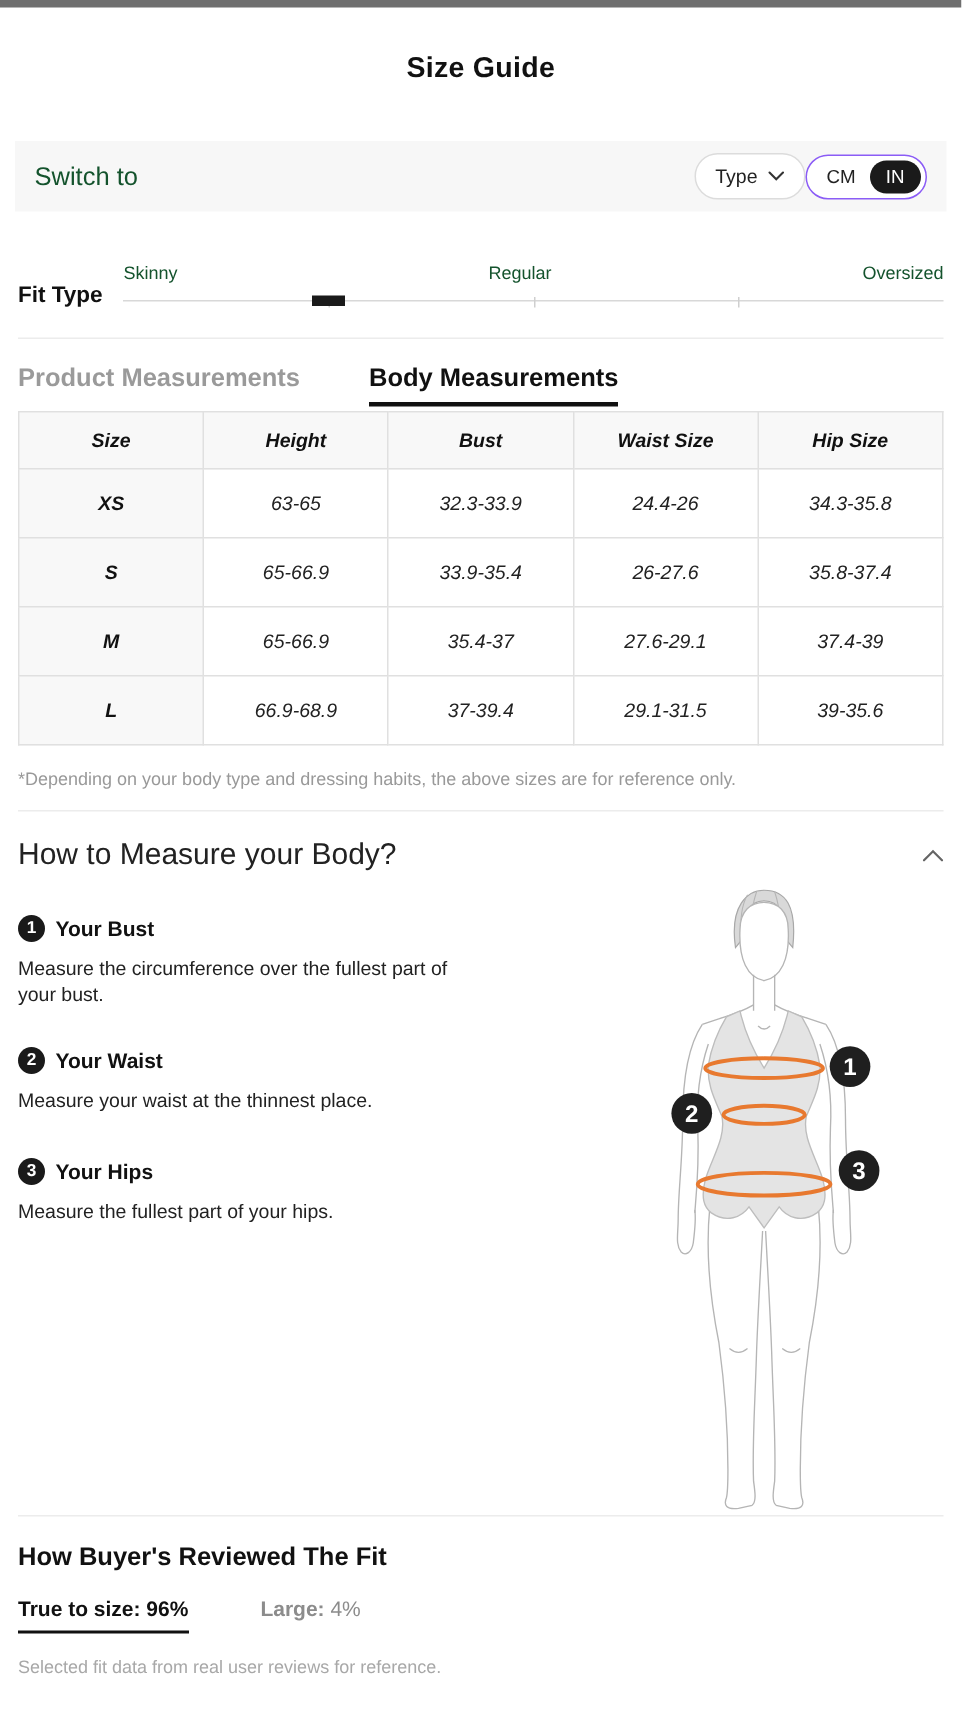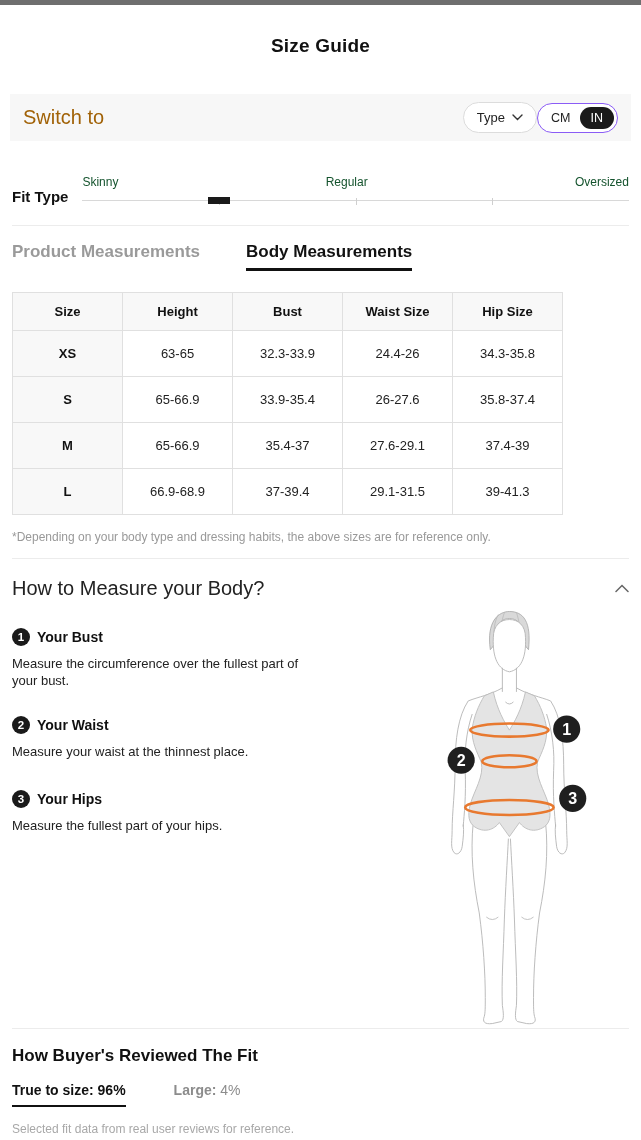--- a/index.html
+++ b/index.html
@@ -3,21 +3,21 @@
 <meta charset="utf-8">
 <style>
   * { margin:0; padding:0; box-sizing:border-box; }
   html,body { width:641px; height:1140px; background:#fff; overflow:hidden;
               font-family:"Liberation Sans", sans-serif; color:#222; }
   .topbar { height:5px; background:#6f6f6f; }
   .page-title { margin-top:30px; text-align:center; font-size:19px; font-weight:700; color:#111; letter-spacing:.2px; }
 
   
   .switch-bar { margin:37px 10px 0; height:47px; background:#f7f7f7; display:flex; align-items:center; padding:0 13px; }
-  .switch-label { font-size:20px; color:#a16207; }
+  .switch-label { font-size:17px; color:#14532d; }
   .switch-right { margin-left:auto; display:flex; align-items:center; gap:0; }
   .type-pill { display:inline-flex; align-items:center; gap:7px; background:#fff; border:1px solid #dcdcdc; border-radius:16px; padding:7px 13px; font-size:13px; color:#222; cursor:pointer; }
   .chev-down { width:11px; height:7px; }
   .unit-toggle { display:inline-flex; align-items:center; background:#fff; border:1px solid #8b5cf6; border-radius:16px; padding:3px; height:30px; cursor:pointer; }
   .unit-cm { font-size:12.5px; color:#222; padding:0 9px 0 10px; }
   .unit-in { background:#1a1a1a; color:#fff; font-size:12.5px; border-radius:12px; padding:4px 11px; }
 
   
   .fit-row { margin:34px 12px 0; display:flex; }
   .fit-label { font-size:15px; font-weight:700; color:#111; padding-top:13px; white-space:nowrap; }
@@ -31,21 +31,21 @@
 
   .divider { height:1px; background:#ececec; margin:0 12px; }
   .d1 { margin-top:20px; } .d2 { margin-top:14px; }
 
   
   .tabs { margin:16px 12px 0; display:flex; gap:46px; }
   .tab { font-size:17px; font-weight:700; color:#9a9a9a; padding-bottom:6px; cursor:pointer; }
   .tab.active { color:#111; border-bottom:3px solid #111; }
 
   
-  table { margin:21px 12px 0; width:551px; border-collapse:collapse; table-layout:fixed; }
+  table { margin:3px 12px 0; width:617px; border-collapse:collapse; table-layout:fixed;font-style:italic; }
   th, td { border:1px solid #e0e0e0; text-align:center; font-size:13px; }
   th { height:38px; background:#f8f8f8; font-weight:700; color:#111; }
   td { height:46px; color:#222; }
   td.size-col { background:#f8f8f8; font-weight:700; color:#111; }
 
   .table-note { margin:15px 12px 0; font-size:12px; color:#999; }
 
   
   .howto-title-row { margin:18px 12px 0; display:flex; align-items:center; justify-content:space-between; }
   .howto-title { font-size:20px; color:#222; }
@@ -146,21 +146,21 @@
       <td>65-66.9</td>
       <td>35.4-37</td>
       <td>27.6-29.1</td>
       <td>37.4-39</td>
     </tr>
     <tr>
       <td class="size-col">L</td>
       <td>66.9-68.9</td>
       <td>37-39.4</td>
       <td>29.1-31.5</td>
-      <td>39-41.3</td>
+      <td>39-35.6</td>
     </tr>
   </tbody>
 </table>
 
 <div class="table-note">*Depending on your body type and dressing habits, the above sizes are for reference only.</div>
 
 <div class="divider d2"></div>
 
 <div class="howto-title-row">
   <span class="howto-title">How to Measure your Body?</span>

